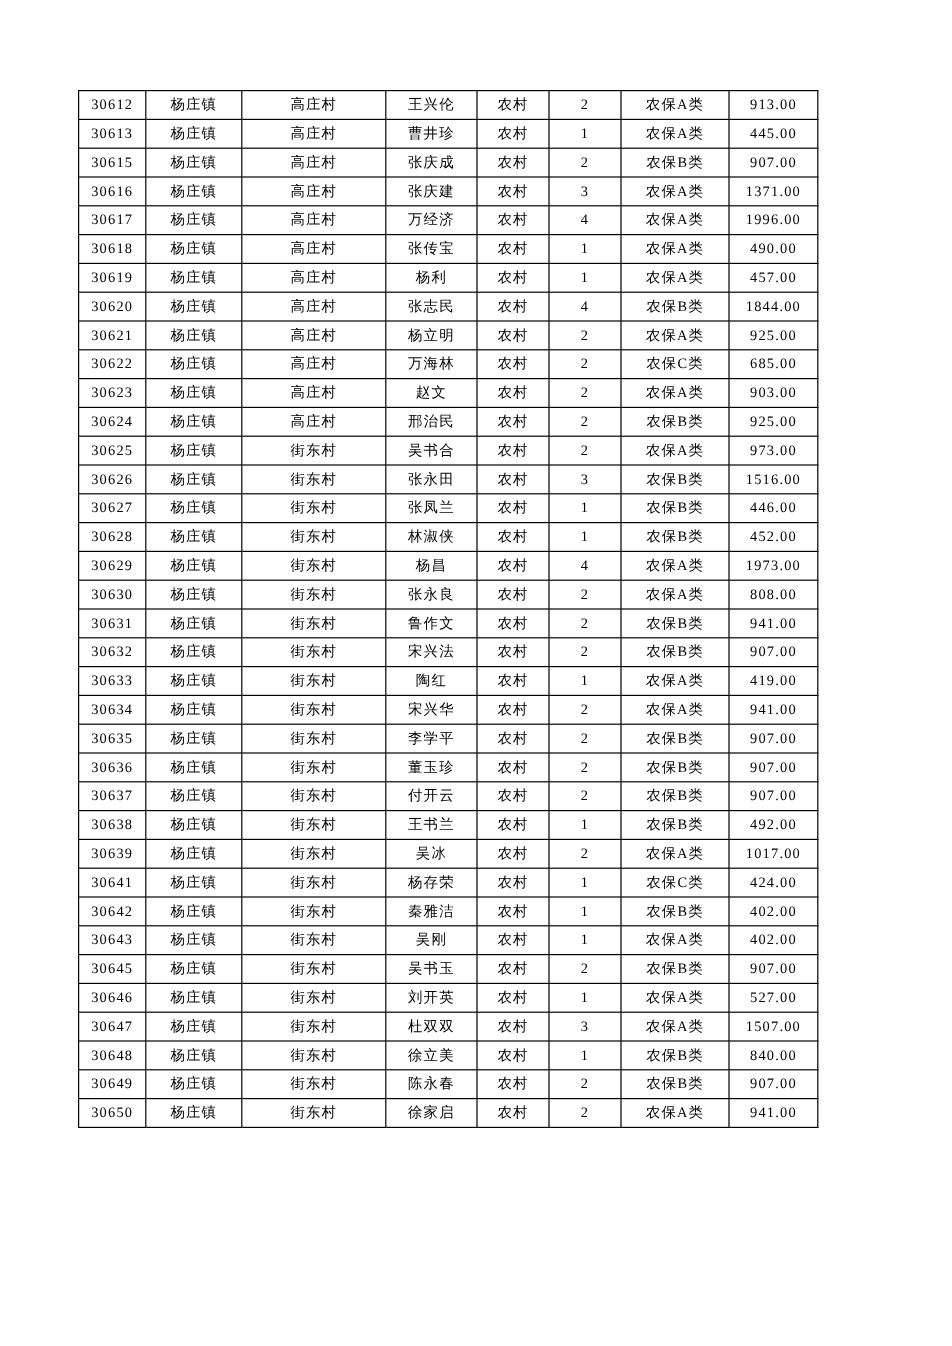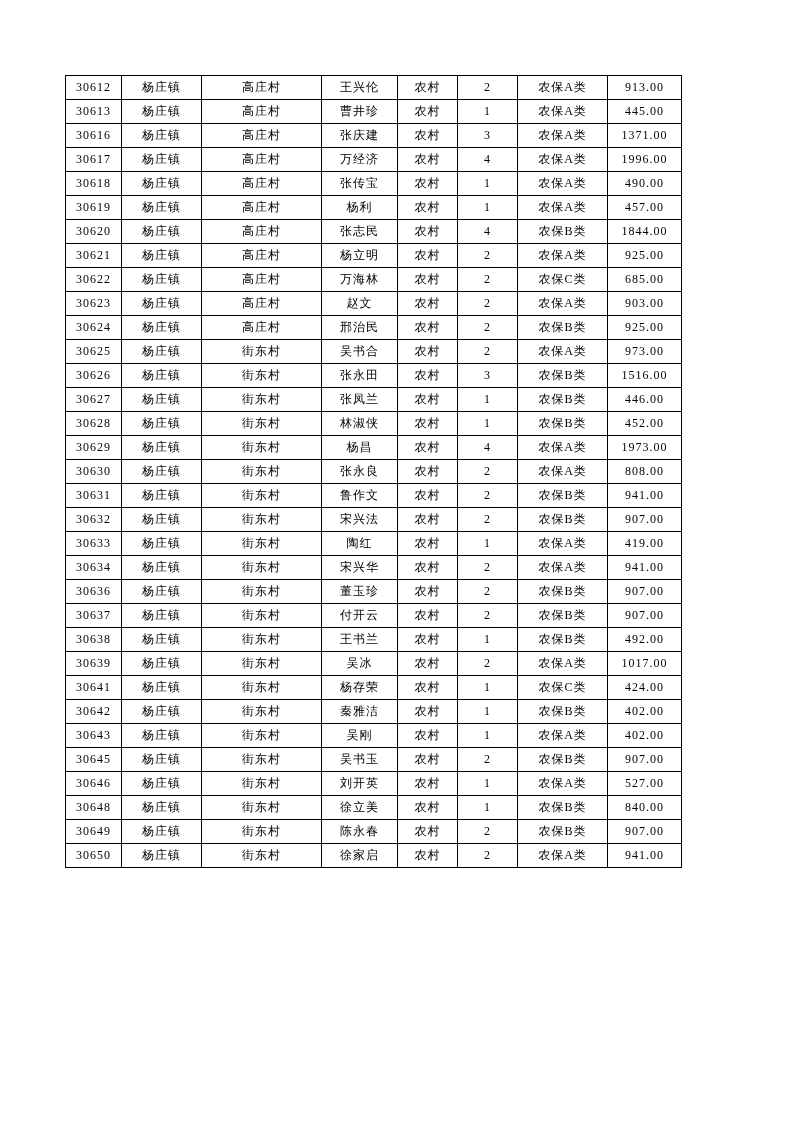--- a/index.html
+++ b/index.html
@@ -80,20 +80,30 @@
           <td>30613</td>
           <td>杨庄镇</td>
           <td>高庄村</td>
           <td>曹井珍</td>
           <td>农村</td>
           <td>1</td>
           <td>农保A类</td>
           <td>445.00</td>
         </tr>
         <tr>
+          <td>30615</td>
+          <td>杨庄镇</td>
+          <td>高庄村</td>
+          <td>张庆成</td>
+          <td>农村</td>
+          <td>2</td>
+          <td>农保B类</td>
+          <td>907.00</td>
+        </tr>
+        <tr>
           <td>30616</td>
           <td>杨庄镇</td>
           <td>高庄村</td>
           <td>张庆建</td>
           <td>农村</td>
           <td>3</td>
           <td>农保A类</td>
           <td>1371.00</td>
         </tr>
         <tr>
@@ -270,20 +280,30 @@
           <td>30634</td>
           <td>杨庄镇</td>
           <td>街东村</td>
           <td>宋兴华</td>
           <td>农村</td>
           <td>2</td>
           <td>农保A类</td>
           <td>941.00</td>
         </tr>
         <tr>
+          <td>30635</td>
+          <td>杨庄镇</td>
+          <td>街东村</td>
+          <td>李学平</td>
+          <td>农村</td>
+          <td>2</td>
+          <td>农保B类</td>
+          <td>907.00</td>
+        </tr>
+        <tr>
           <td>30636</td>
           <td>杨庄镇</td>
           <td>街东村</td>
           <td>董玉珍</td>
           <td>农村</td>
           <td>2</td>
           <td>农保B类</td>
           <td>907.00</td>
         </tr>
         <tr>
@@ -358,20 +378,30 @@
         </tr>
         <tr>
           <td>30646</td>
           <td>杨庄镇</td>
           <td>街东村</td>
           <td>刘开英</td>
           <td>农村</td>
           <td>1</td>
           <td>农保A类</td>
           <td>527.00</td>
+        </tr>
+        <tr>
+          <td>30647</td>
+          <td>杨庄镇</td>
+          <td>街东村</td>
+          <td>杜双双</td>
+          <td>农村</td>
+          <td>3</td>
+          <td>农保A类</td>
+          <td>1507.00</td>
         </tr>
         <tr>
           <td>30648</td>
           <td>杨庄镇</td>
           <td>街东村</td>
           <td>徐立美</td>
           <td>农村</td>
           <td>1</td>
           <td>农保B类</td>
           <td>840.00</td>

